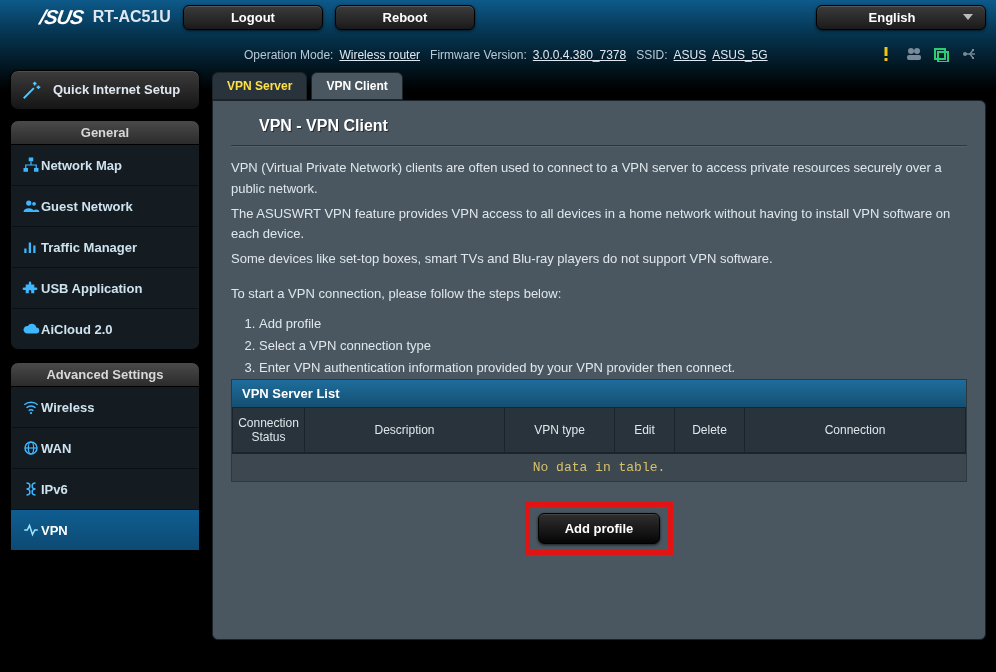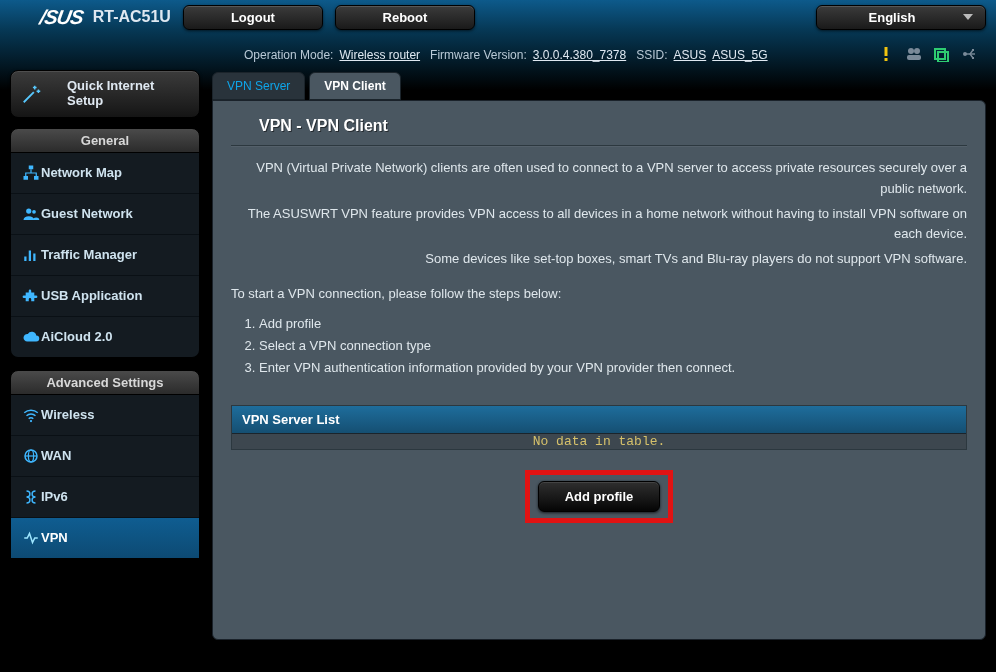--- a/index.html
+++ b/index.html
@@ -102,21 +102,21 @@
 
   
   .qisetup {
     background: linear-gradient(#3b3b3b,#151515);
     border: 1px solid #000;
     border-radius: 8px;
     padding: 8px 10px;
     margin: 2px 0 10px 0;
     display: flex;
     align-items: center;
-    gap: 24px;
+    gap: 10px;
     box-shadow: inset 0 1px 0 rgba(255,255,255,.1), 0 1px 3px rgba(0,0,0,.6);
     cursor: pointer;
   }
   .qisetup .wand { color:#58c9ff; font-size:18px; }
   .qisetup .label { color:#dfe8f1; font-weight:700; font-size:13px; line-height:1.15; }
 
   .section-title {
     background: linear-gradient(#4a4a4a,#2b2b2b);
     border-radius: 8px 8px 0 0;
     padding: 4px 0;
@@ -155,27 +155,28 @@
 
   
   .tabs {
     display: flex;
     gap: 0;
     margin-left: 0;
     margin-top: 4px;
   }
   .tab {
     background: #29333b;
-    color: #0ea5e9;
+    color: #fde047;
     font-size: 12px;
     padding: 6px 14px;
     border-radius: 6px 6px 0 0;
     margin-right: 4px;
     border: 1px solid #1b242b;
     cursor: pointer;
+    font-weight: bold;
   }
   .tab.active {
     background: #4a5761;
     color: #fff;
     font-weight: 600;
   }
 
   .panel {
     background: #4a5761;
     border: 1px solid #1a222a;
@@ -186,47 +187,47 @@
     box-shadow: 0 2px 5px rgba(0,0,0,.6);
   }
   .page-title {
     font-size: 16px;
     font-weight: 700;
     color: #fff;
     text-shadow: 1px 1px 0 rgba(0,0,0,.5);
     margin-left: 28px;
   }
   .hr { height:1px; background:#2c383f; margin:10px 0 12px; box-shadow: 0 1px 0 rgba(255,255,255,.06);}
-  .desc { font-size:13px; line-height:1.6; color:#dfe7ec;text-align:right; }
+  .desc { font-size:13px; line-height:1.6; color:#dfe7ec; }
   .desc p { margin-bottom: 4px; }
   .steps-intro { margin-top: 16px; font-size:13px; }
   .steps { margin: 12px 0 0 28px; font-size:13px; line-height:1.7; }
 
   
-  .tbl-wrap { margin-top: 26px; border: 1px solid #2c383f; }
+  .tbl-wrap { border: 1px solid #2c383f; }
   .tbl-title {
     background: linear-gradient(#1e6d9c,#154f72);
     color: #fff;
     font-size: 13px;
     font-weight: 700;
     padding: 6px 10px;
   }
   table.vpntbl { width:100%; border-collapse: collapse; background:#29333b; }
   .vpntbl th {
     background:#29333b;
     color:#dfe7ec;
     font-weight:400;
     font-size:12px;
     padding: 8px 4px;
     border: 1px solid #1b242b;
   }
   .tbl-empty {
     background:#3d474f;
     text-align:center;
-    padding: 0;
+    padding: 6px;
     font-family: "Courier New", monospace;
     font-size: 13px;
     color: #d6c16b;
     border-top: 1px solid #1b242b;
   }
 
   .addwrap {
     display:flex;
     justify-content:center;
     margin-top: 20px;
@@ -425,20 +426,32 @@
         </div>
         <div class="steps-intro">To start a VPN connection, please follow the steps below:</div>
         <ol class="steps">
           <li>Add profile</li>
           <li>Select a VPN connection type</li>
           <li>Enter VPN authentication information provided by your VPN provider then connect.</li>
         </ol>
 
         <div class="tbl-wrap">
           <div class="tbl-title">VPN Server List</div>
+          <table class="vpntbl">
+            <thead>
+              <tr>
+                <th style="width:72px">Connection Status</th>
+                <th style="width:200px">Description</th>
+                <th style="width:110px">VPN type</th>
+                <th style="width:60px">Edit</th>
+                <th style="width:70px">Delete</th>
+                <th>Connection</th>
+              </tr>
+            </thead>
+          </table>
           <div class="tbl-empty">No data in table.</div>
         </div>
 
         <div class="addwrap">
           <div class="highlight-box">
             <button class="addbtn">Add profile</button>
           </div>
         </div>
       </div>
     </div>

